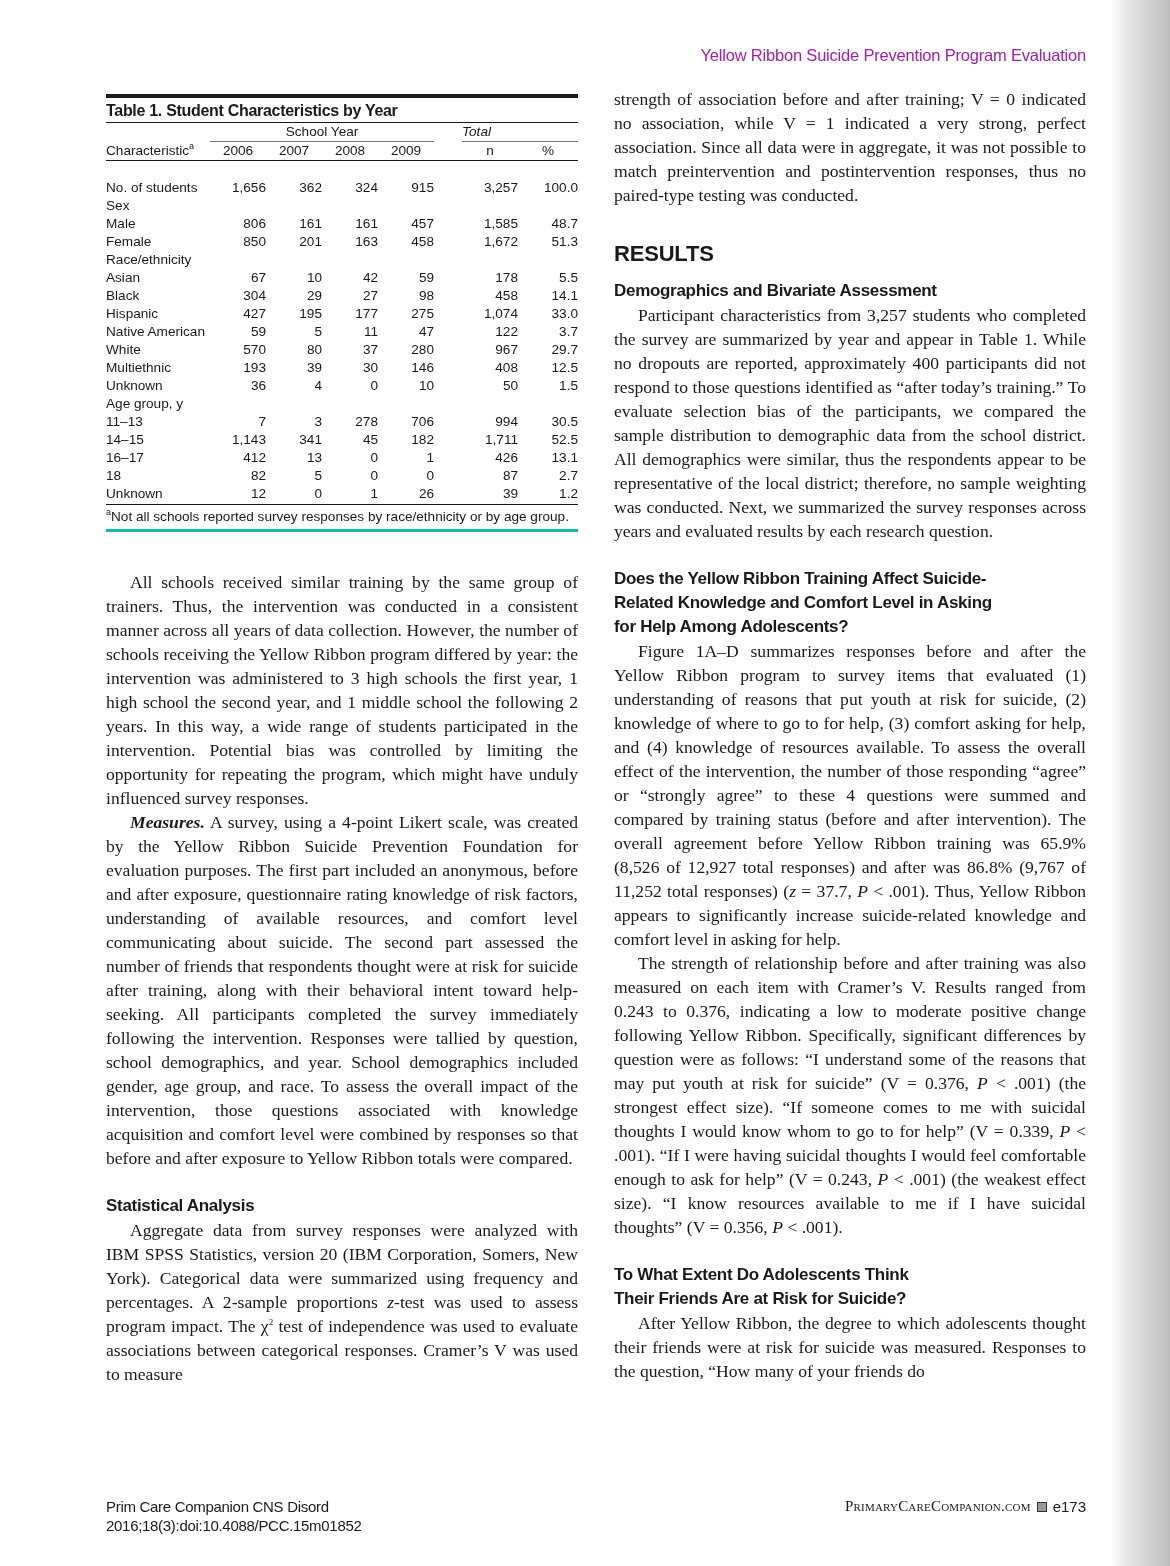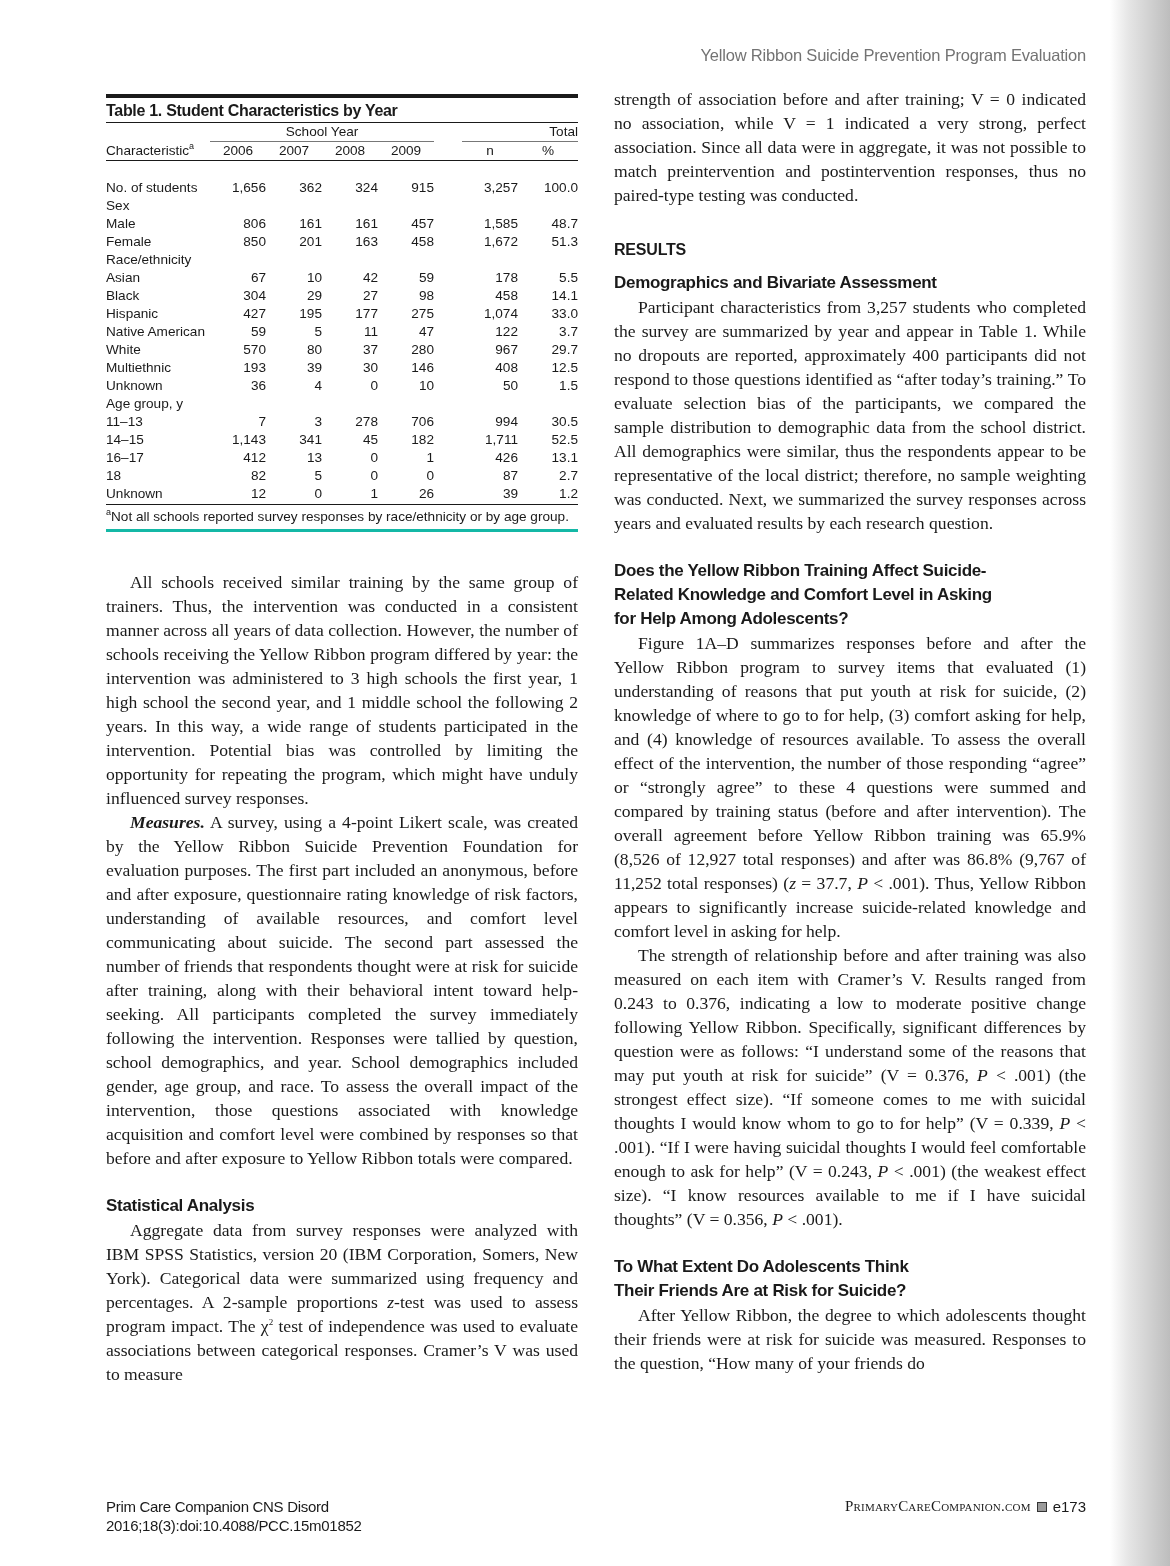--- a/index.html
+++ b/index.html
@@ -8,21 +8,21 @@
     background: #ffffff; color: #1a1a1a;
     font-family: "Liberation Serif", "DejaVu Serif", serif;
   }
   .edge-shadow {
     position: absolute; top: 0; right: 0; width: 60px; height: 1566px;
     background: linear-gradient(to right, rgba(255,255,255,0) 0%, #e6e6e6 30%, #bdbdbd 100%);
   }
   .running-head {
     position: absolute; top: 46px; right: 84px;
     font-family: "Liberation Sans", "DejaVu Sans", sans-serif;
-    font-size: 16.5px; color: #737373; letter-spacing: -0.2px; text-align: center;
+    font-size: 16.5px; color: #a21caf; letter-spacing: -0.2px; text-align: center;
   }
 
   
   .table-wrap { position: absolute; top: 94px; left: 106px; width: 472px;
     font-family: "Liberation Sans", "DejaVu Sans", sans-serif; }
   .table-top-rule { height: 4px; background: #1a1a1a; }
   .table-title { font-weight: bold; font-size: 16px; padding: 4px 0 2px 0; letter-spacing: -0.3px; border-bottom: 1px solid #1a1a1a; }
   table.stats { width: 100%; border-collapse: collapse; font-size: 13.6px; line-height: 18px; }
   table.stats td, table.stats th { padding: 0; font-weight: normal; white-space: nowrap; }
   .grp-head th { padding-top: 3px; }
@@ -36,21 +36,21 @@
   .c-2006 { width: 56px; } .c-2007 { width: 56px; } .c-2008 { width: 56px; } .c-2009 { width: 56px; }
   .c-gap { width: 28px; } .c-n { width: 56px; } .c-pct { width: 60px; }
   tr.first-data td { padding-top: 18px; }
   tr.last-data td { border-bottom: 1px solid #1a1a1a; padding-bottom: 1px; }
   .footnote { font-size: 13.6px; line-height: 17px; padding: 3px 0 4px 8px; text-indent: -8px; border-bottom: 3px solid #14b8a6; }
   sup { font-size: 9px; vertical-align: super; line-height: 0; }
 
   
   .body-text { font-size: 17.6px; line-height: 24px; text-align: justify; margin: 0; }
   .body-text.indent { text-indent: 24px; }
-  .h-section { font-family: "Liberation Sans", "DejaVu Sans", sans-serif; font-weight: bold; font-size: 16px; margin: 0; letter-spacing: -0.2px; }
+  .h-section { font-family: "Liberation Sans", "DejaVu Sans", sans-serif; font-weight: bold; font-size: 22px; margin: 0; letter-spacing: -0.2px; }
   .h-sub { font-family: "Liberation Sans", "DejaVu Sans", sans-serif; font-weight: bold; font-size: 17px; line-height: 24px; margin: 0; letter-spacing: -0.3px; }
   .blk { position: absolute; }
   em.it { font-style: italic; }
 
   .footer-left { position: absolute; left: 106px; top: 1497px; font-family: "Liberation Sans", "DejaVu Sans", sans-serif; font-size: 15px; line-height: 19px; letter-spacing: -0.3px; }
   .footer-right { position: absolute; right: 84px; top: 1497px; font-size: 15px; line-height: 19px; display: flex; align-items: center; gap: 6px; }
   .site { font-family: "Liberation Serif", serif; font-variant: small-caps; letter-spacing: 0.2px; }
   .sq-icon { display: inline-block; width: 10px; height: 10px; border: 1px solid #333; background: #9a9a9a; box-sizing: border-box; }
   .pageno { font-family: "Liberation Sans", sans-serif; }
 </style>
@@ -65,21 +65,21 @@
   <div class="table-top-rule"></div>
   <div class="table-title">Table 1. Student Characteristics by Year</div>
   <table class="stats">
     <thead>
       <tr class="grp-head">
         <th style="text-align:left"></th>
         <th colspan="4" style="text-align:center;">
           <div class="span-line"><span>School Year</span></div>
         </th>
         <th class="c-gap"></th>
-        <th colspan="2" style="text-align:right;">
+        <th colspan="2" style="text-align:left;font-style:italic;">
           <div class="span-line"><span>Total</span></div>
         </th>
       </tr>
       <tr class="colhead">
         <th class="lbl"><span>Characteristic</span><sup>a</sup></th>
         <th class="c-2006">2006</th>
         <th class="c-2007">2007</th>
         <th class="c-2008">2008</th>
         <th class="c-2009">2009</th>
         <th class="c-gap"></th>

